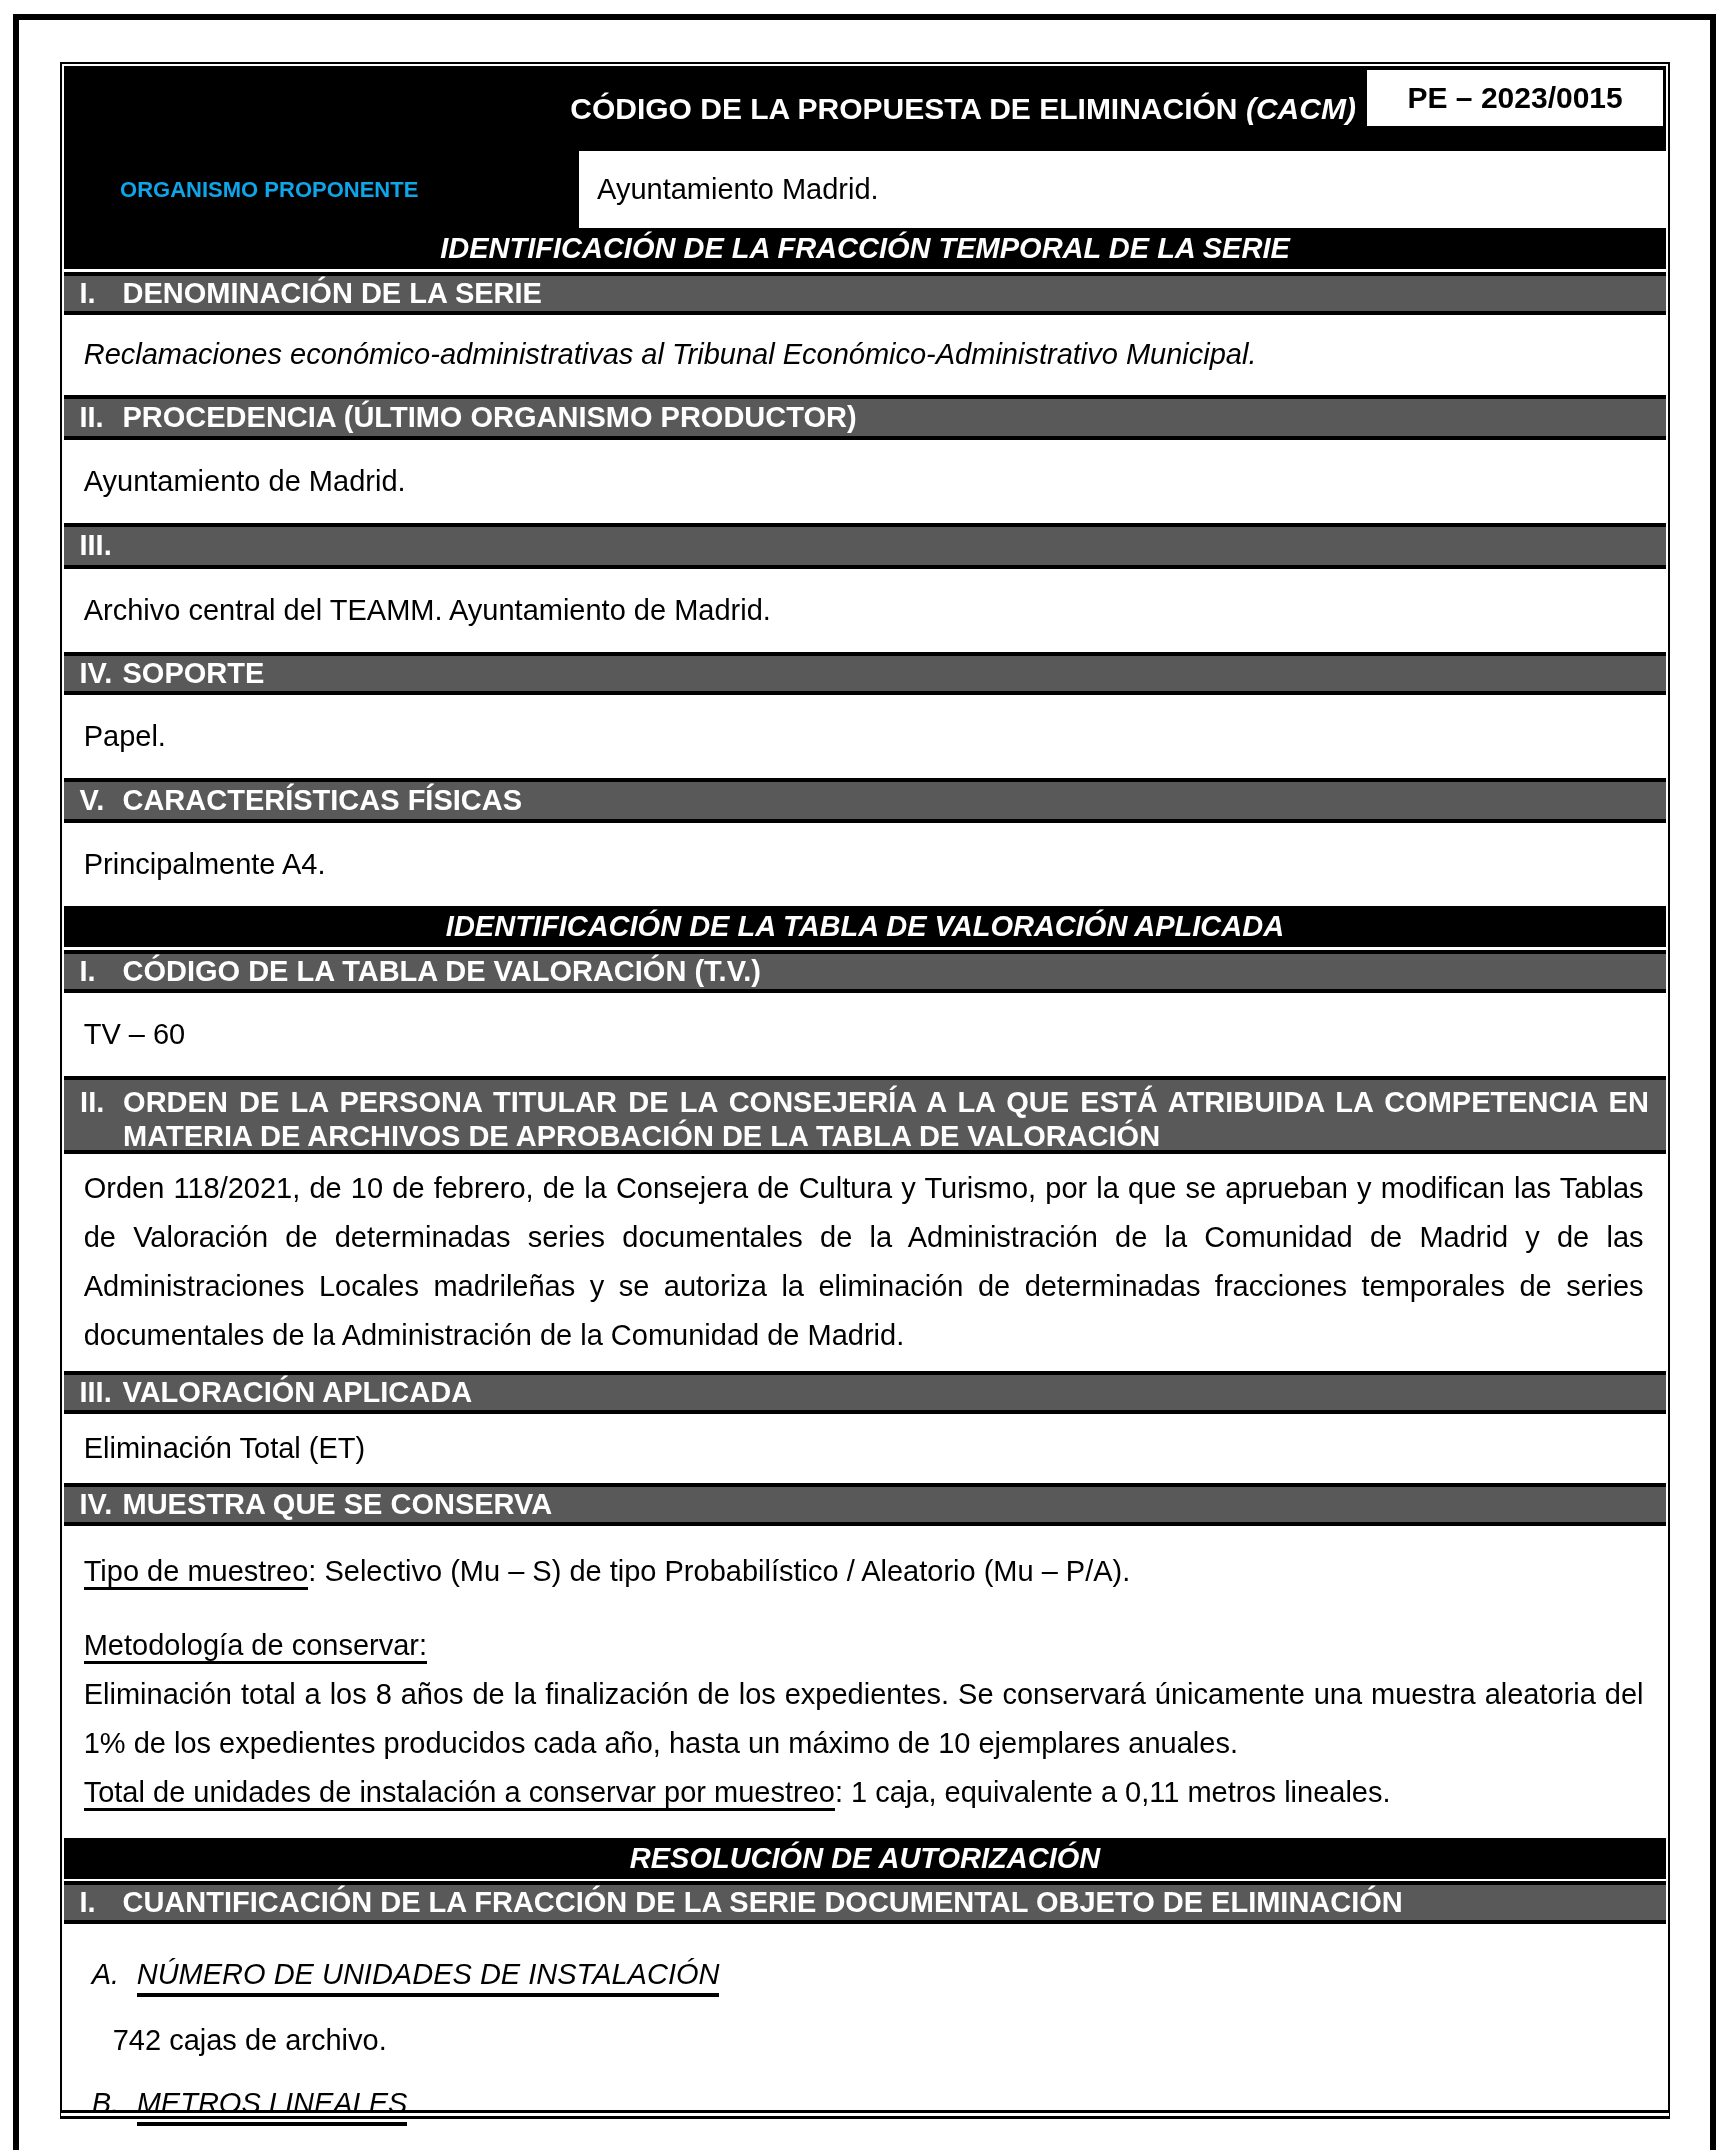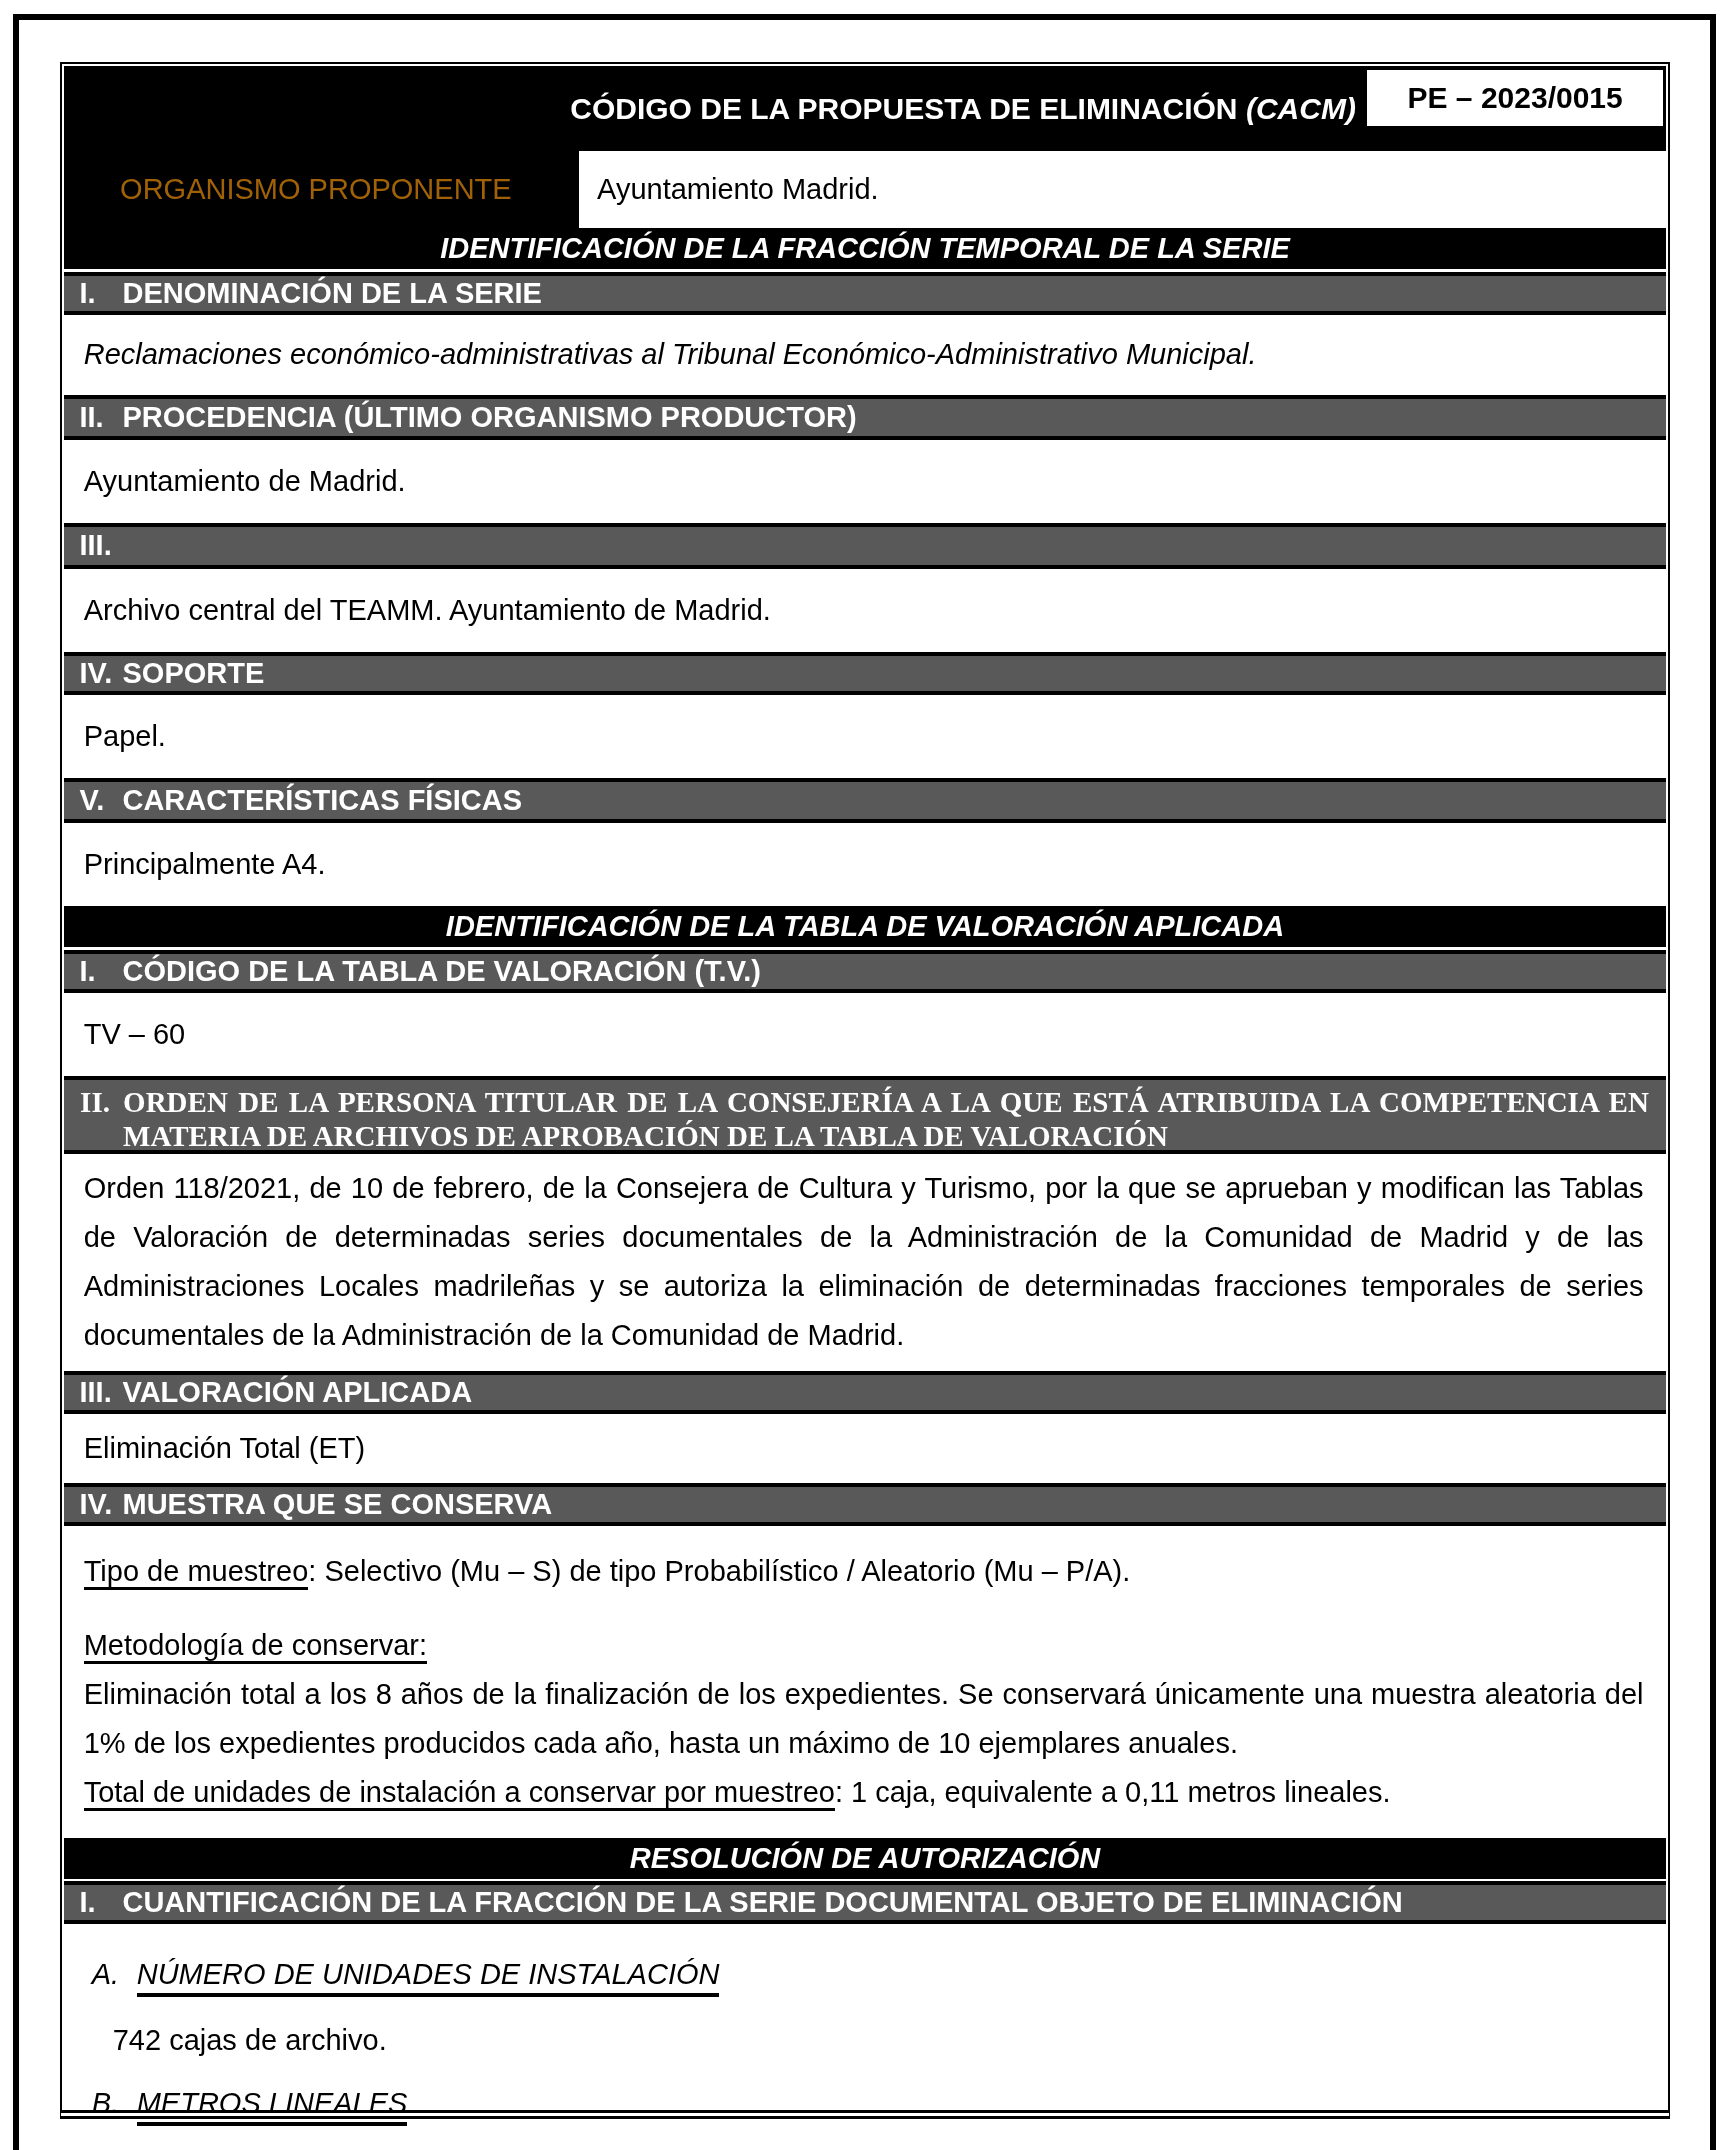--- a/index.html
+++ b/index.html
@@ -40,21 +40,21 @@
   .title-cell .paren { font-style: italic; margin-left: 8.4px; }
   .pe-box {
     position: absolute; top: 3.5px; right: 2.8px; width: 296px; height: 56px;
     background: #fff; color: #000;
     display: flex; align-items: center; justify-content: center;
     font-weight: bold; font-size: 30px;
   }
   .org-label {
     position: absolute; top: 85px; left: 56px; height: 77px;
     display: flex; align-items: center;
-    color: #a16207; font-weight: normal; font-size: 29px;
+    color: #0ea5e9; font-weight: bold; font-size: 22px;
   }
   .org-field {
     position: absolute; top: 85px; right: 0; left: 515px; bottom: 0;
     background: #fff; color: #000;
     display: flex; align-items: center;
     padding-left: 18px; font-size: 29px;
   }
 
   
   .bar-black {
@@ -75,21 +75,20 @@
   }
   .bar-gray.h64 { height: 45px; }
   .bar-gray.h66 { height: 46px; }
   .num { display: inline-block; width: 43px; flex: 0 0 43px; }
   .bar-gray.multi {
     height: 78px;
     padding: 5.6px 17px 0 59px;
     text-indent: -43px;
     text-align: justify;
     line-height: 34px;
-    font-family: Liberation Serif, serif;
   }
   .bar-gray.multi .num { text-indent: 0; }
 
   
   .cell {
     background: #fff; font-size: 29px;
     display: flex; align-items: center;
     padding-left: 19.6px; padding-right: 21px;
     box-sizing: border-box;
   }

